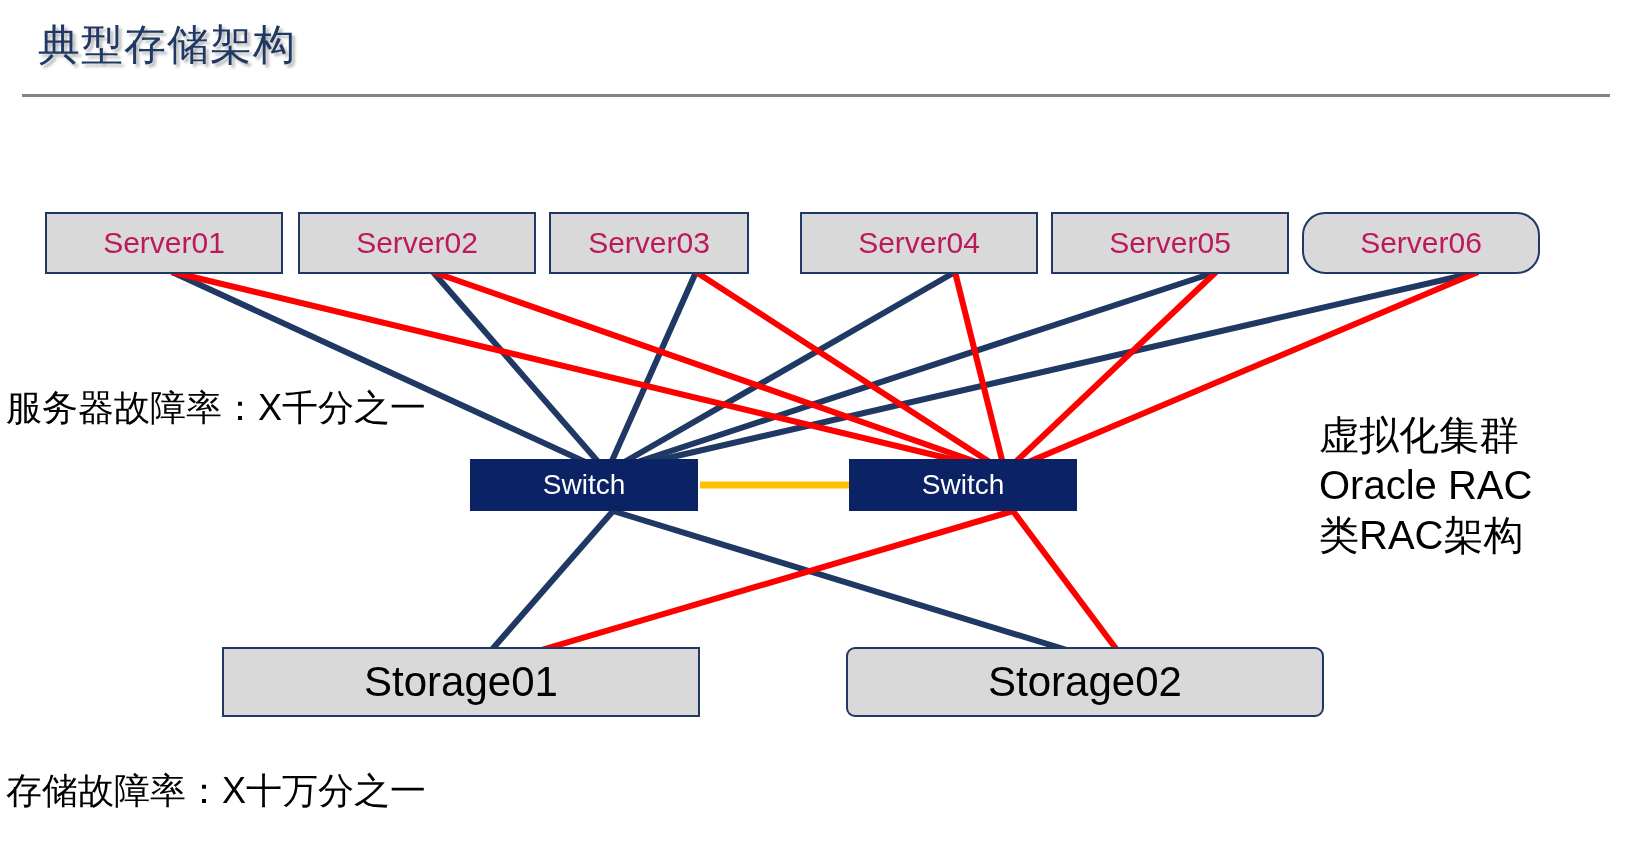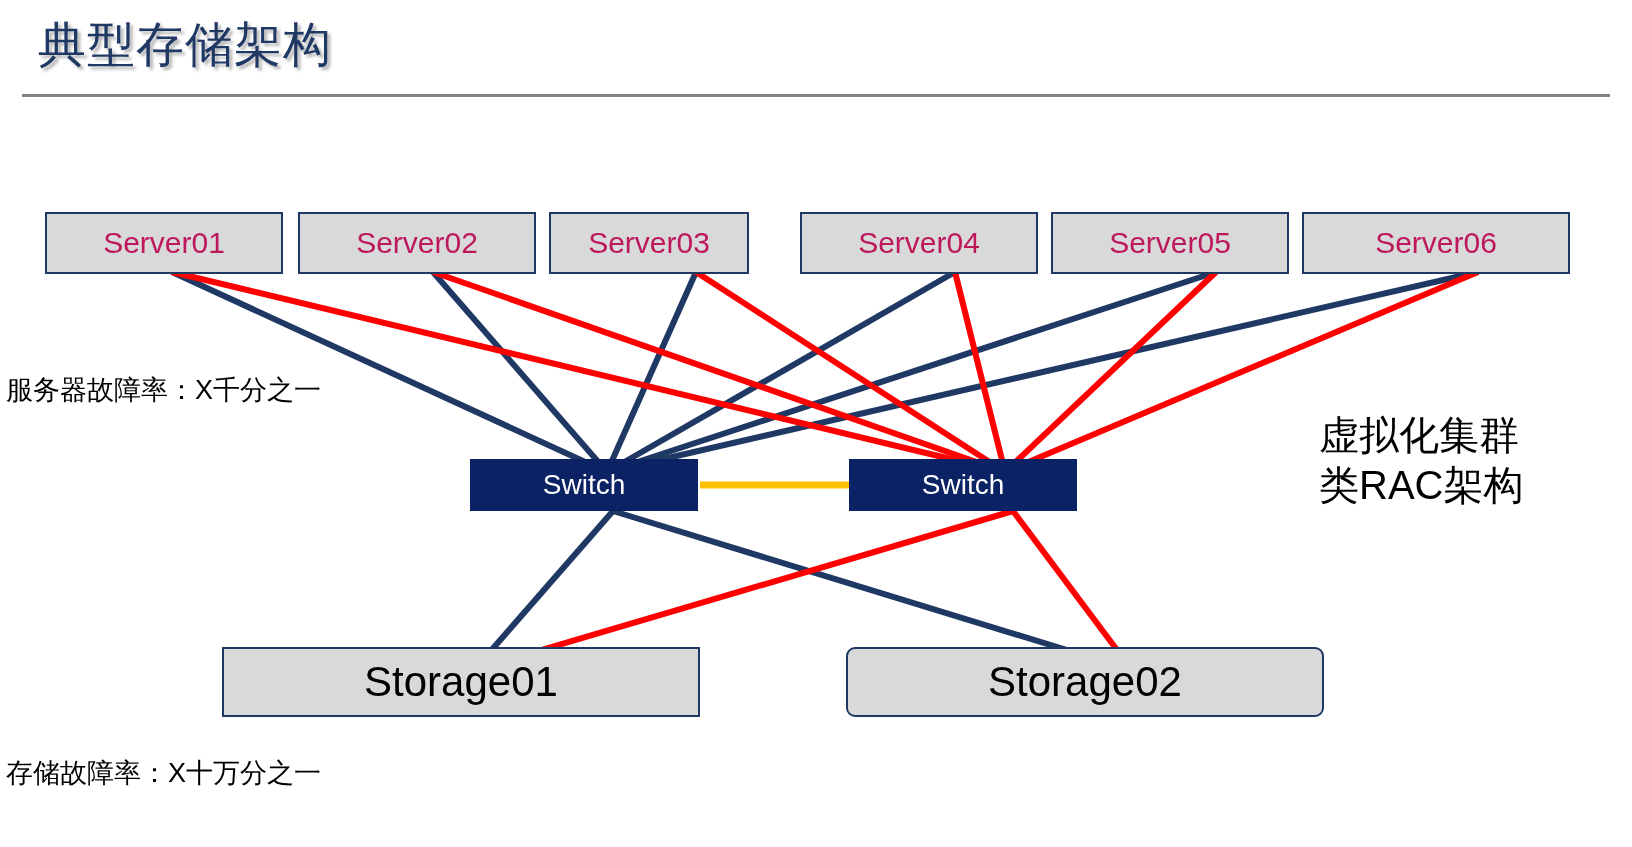--- a/index.html
+++ b/index.html
@@ -16,21 +16,21 @@
     height: 847px;
     background: #ffffff;
     overflow: hidden;
   }
 
   
   #slide-title {
     position: absolute;
     left: 38px;
     top: 2px;
-    font-size: 48px;
+    font-size: 42px;
     line-height: 86px;
     font-weight: 400;
     color: #1F3864;
     letter-spacing: 1px;
     text-shadow: 3px 3px 3px rgba(120,120,120,0.55);
     white-space: nowrap;
   }
   #title-rule {
     position: absolute;
     left: 22px;
@@ -77,23 +77,24 @@
     border: none;
     font-size: 28px;
     color: #FFFFFF;
     height: 52px;
     justify-content: center;
   }
 
   
   .note {
     position: absolute;
-    font-size: 27px;
+    font-size: 36px;
     color: #000000;
     white-space: nowrap;
+    margin-top: 12px;
   }
   #right-note {
     position: absolute;
     left: 1286px;
     top: 410px;
     font-size: 40px;
     line-height: 50px;
     color: #000000;
     white-space: nowrap;
     margin-left: 33px;
@@ -146,21 +147,21 @@
   </div>
   <div class="node server-node" style="left:549px; top:212px; width:200px;">
     <span>Server03</span>
   </div>
   <div class="node server-node" style="left:800px; top:212px; width:238px;text-align:right;">
     <span>Server04</span>
   </div>
   <div class="node server-node" style="left:1051px; top:212px; width:238px;">
     <span>Server05</span>
   </div>
-  <div class="node server-node" style="left:1302px; top:212px; width:268px;">
+  <div class="node server-node" style="left:1302px; top:212px; width:238px;border-radius:23px;">
     <span>Server06</span>
   </div>
 
   <div class="node switch-node" style="left:470px; top:459px; width:228px;">
     <span>Switch</span>
   </div>
   <div class="node switch-node" style="left:849px; top:459px; width:228px;">
     <span>Switch</span>
   </div>
 
@@ -169,16 +170,17 @@
   </div>
   <div class="node storage-node" style="left:846px; top:647px; width:478px;border-radius:9px;">
     <span>Storage02</span>
   </div>
 
   <div class="note" style="left:6px; top:372px;">服务器故障率：X千分之一</div>
   <div class="note" style="left:6px; top:755px;">存储故障率：X十万分之一</div>
 
   <div id="right-note">
     <div>虚拟化集群</div>
+    <div>Oracle RAC</div>
     <div>类RAC架构</div>
   </div>
 
 </div>
 
 </body></html>

